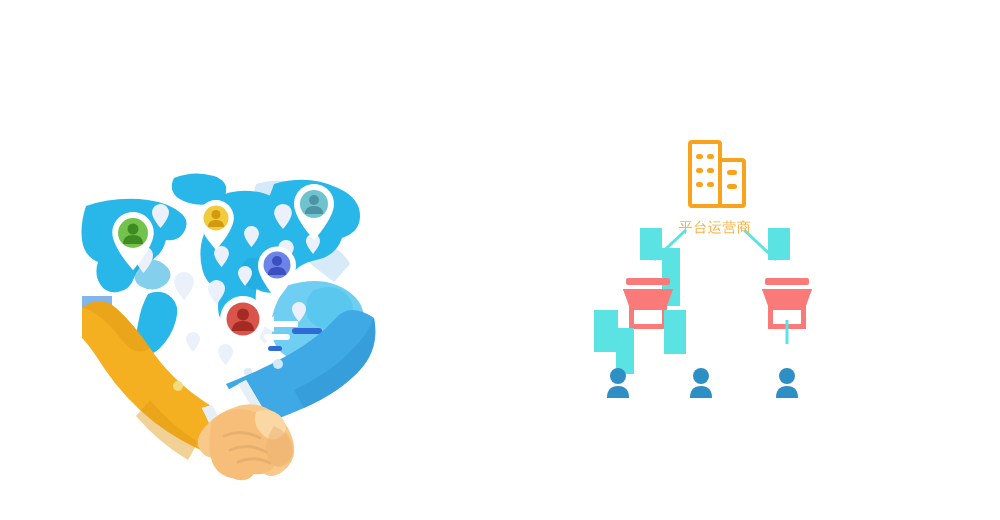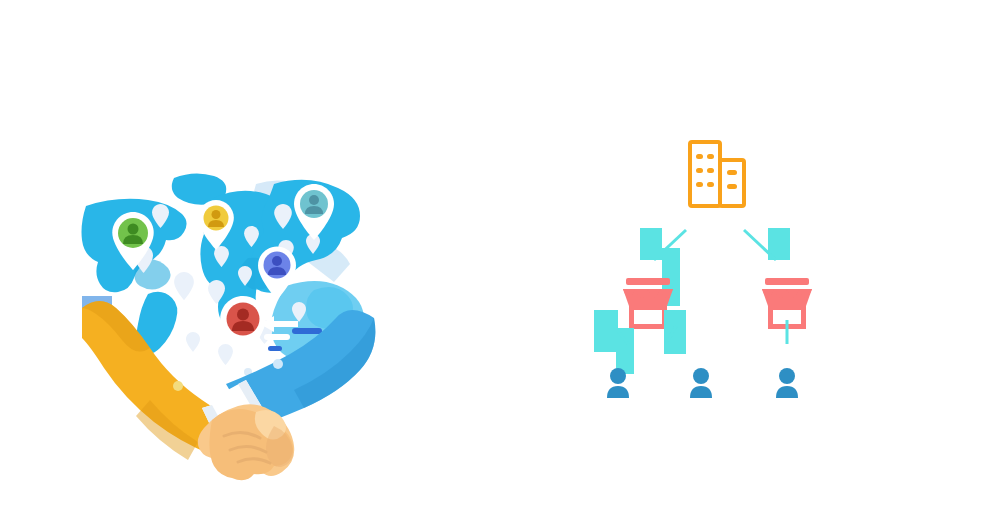--- a/index.html
+++ b/index.html
@@ -295,15 +295,16 @@
         </g>
       </g>
       <g transform="translate(196,238)">
         <g fill="#2E8FC4">
           <circle cx="11" cy="8" r="8"></circle>
           <path d="M0 30 q0 -12 11 -12 q11 0 11 12z"></path>
         </g>
       </g>
     </svg>
 
+    <div id="operator-label">平台运营商</div>
   </div>
 
 </div>
 
 </body></html>

